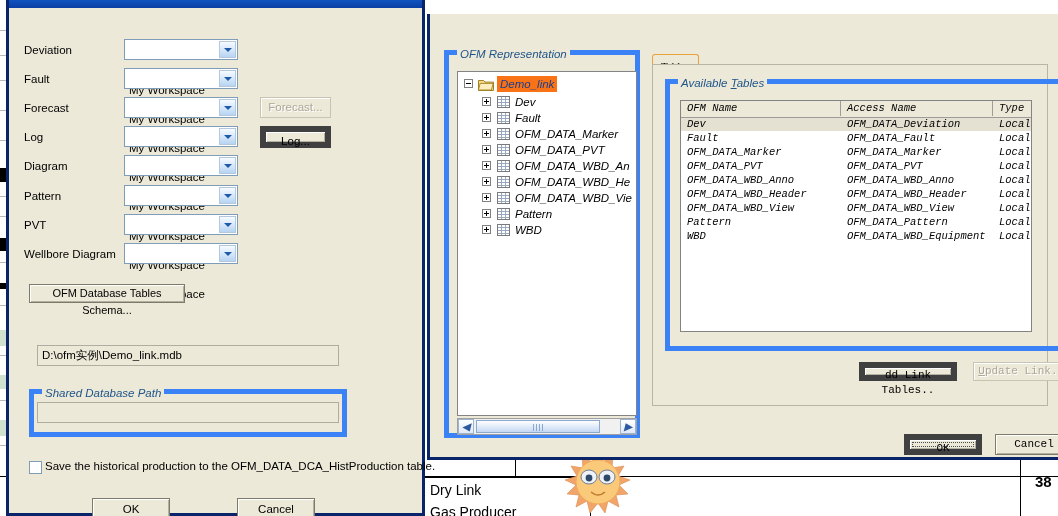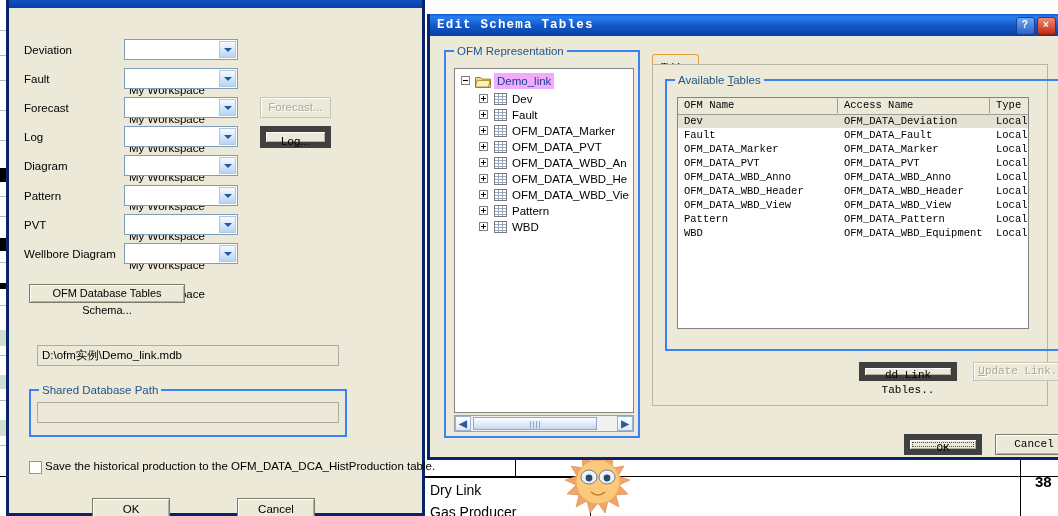--- a/index.html
+++ b/index.html
@@ -59,21 +59,21 @@
        box-shadow:inset 1px 1px 0 #fff, inset -1px -1px 0 #b3b0a2;
        font-size:11.5px;color:#000;text-align:center;box-sizing:border-box;cursor:default;
        font-family:"Liberation Sans",sans-serif;}
   .btn.def{border:6px solid #404040;}
   .btn.disabled{color:#aca899;text-shadow:1px 1px 0 #fff;border-color:#c8c4b4;
        box-shadow:inset 1px 1px 0 #fff;}
   .btn.mono{font-family:"Liberation Mono",monospace;font-size:11px;}
   .btn .focusring{position:absolute;left:2px;top:2px;right:2px;bottom:2px;
        border:1px dotted #4c4c4c;}
 
-  .groupbox{position:absolute;border:2px solid #3b82f6;box-sizing:border-box;}
+  .groupbox{position:absolute;border:5px solid #3b82f6;box-sizing:border-box;font-style:italic;}
   .groupbox > .gtitle{position:absolute;left:8px;top:-7px;background:#ece9d8;padding:0 3px;
        font-size:11.5px;color:#20558a;white-space:nowrap;}
   .txtbox{position:absolute;background:#ece9d8;border:1px solid #b0aca0;box-sizing:border-box;
        font-size:11.5px;color:#000;line-height:19px;padding-left:4px;white-space:nowrap;overflow:hidden;}
 
   .chk{position:absolute;width:13px;height:13px;background:#fff;border:1px solid #7f9db9;box-sizing:border-box;}
 
   
   #dlg-right{left:427px;top:14px;width:634px;height:446px;}
   #dlg-right .body{position:absolute;left:0;top:22px;right:0;bottom:0;background:#ece9d8;}
@@ -83,21 +83,21 @@
        border:1px solid #848484;box-sizing:border-box;overflow:hidden;}
   .tnode{position:absolute;height:16px;white-space:nowrap;font-size:11.5px;color:#000;}
   .tnode .tplus{position:absolute;width:9px;height:9px;border:1px solid #808080;background:#fff;
        box-sizing:border-box;top:3px;}
   .tnode .tplus:before{content:"";position:absolute;left:1px;top:3px;width:5px;height:1px;background:#000;}
   .tnode .tplus.plus:after{content:"";position:absolute;left:3px;top:1px;width:1px;height:5px;background:#000;}
   .tnode .tgrid{position:absolute;width:13px;height:12px;top:2px;background:#fff;border:1px solid #7a7a7a;box-sizing:border-box;}
   .tnode .tgrid i{position:absolute;background:#9aa7c0;}
   .tnode .tfolder{position:absolute;width:16px;height:13px;top:2px;}
   .tnode .tlabel{position:absolute;top:0;line-height:16px;}
-  .tnode .tlabel.root{background:#f0abfc;padding:0 3px;color:#1a3f8f;}
+  .tnode .tlabel.root{background:#f97316;padding:0 3px;color:#1a3f8f;}
 
   .hscroll{position:absolute;left:8px;top:363px;width:180px;height:17px;
        background:#f1f1f1;border:1px solid #a0a0a0;box-sizing:border-box;}
   .hscroll .sbtn{position:absolute;top:0;width:16px;height:15px;
        background:linear-gradient(180deg,#ffffff,#dfe9f7);border:1px solid #9db3d0;box-sizing:border-box;
        color:#2d5a9e;font-size:10px;text-align:center;line-height:13px;font-weight:bold;}
   .hscroll .sthumb{position:absolute;top:1px;height:13px;
        background:linear-gradient(180deg,#ffffff,#c5d8f2);border:1px solid #8ba8ce;box-sizing:border-box;}
   .hscroll .sthumb:after{content:"";position:absolute;left:50%;margin-left:-5px;top:3px;width:10px;height:7px;
        background:repeating-linear-gradient(90deg,#8ba8ce 0 1px,transparent 1px 3px);}
@@ -256,27 +256,20 @@
 
     <div class="chk" style="left:20px;top:453px"></div>
     <div class="lbl" style="left:36px;top:447px">Save the historical production to the OFM_DATA_DCA_HistProduction table.</div>
 
     <div class="btn" style="left:83px;top:490px;width:78px;height:22px;line-height:20px">OK</div>
     <div class="btn" style="left:228px;top:490px;width:78px;height:22px;line-height:20px">Cancel</div>
   </div>
 </div>
 
 <div class="dlg" id="dlg-right">
-  <div class="dlg-title">
-    <span>Edit Schema Tables</span>
-    <span class="titlebtns">
-      <span class="tbtn">?</span>
-      <span class="tbtn close">×</span>
-    </span>
-  </div>
 
   <div class="body">
 
     <div class="groupbox" id="tree-group">
       <div class="gtitle">OFM Representation</div>
 
       <div class="treebox">
 
         <div class="tnode" style="left:6px;top:4px">
           <span class="tplus" style="left:0"></span>

